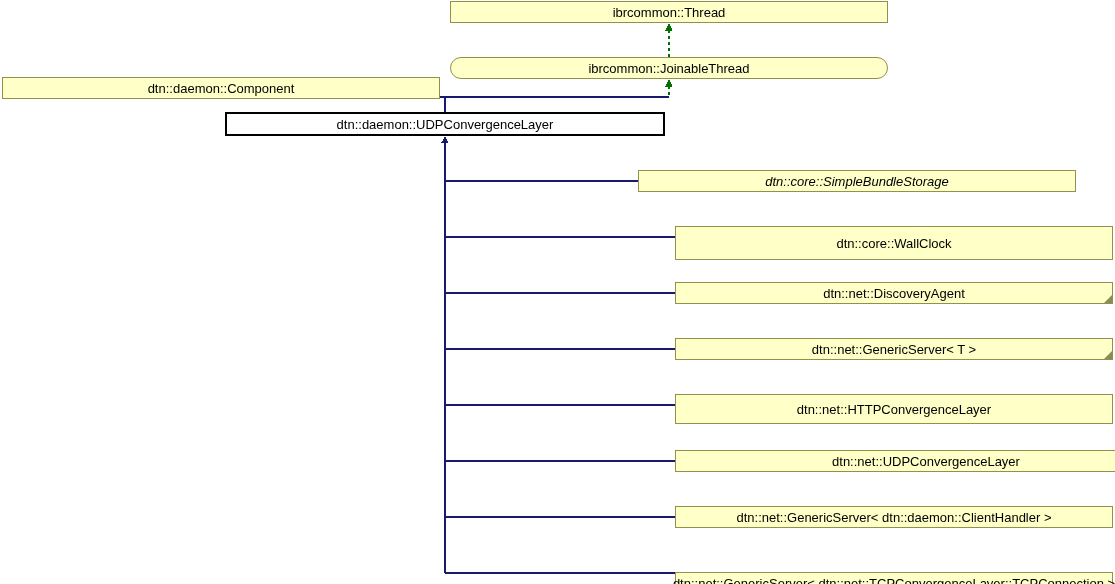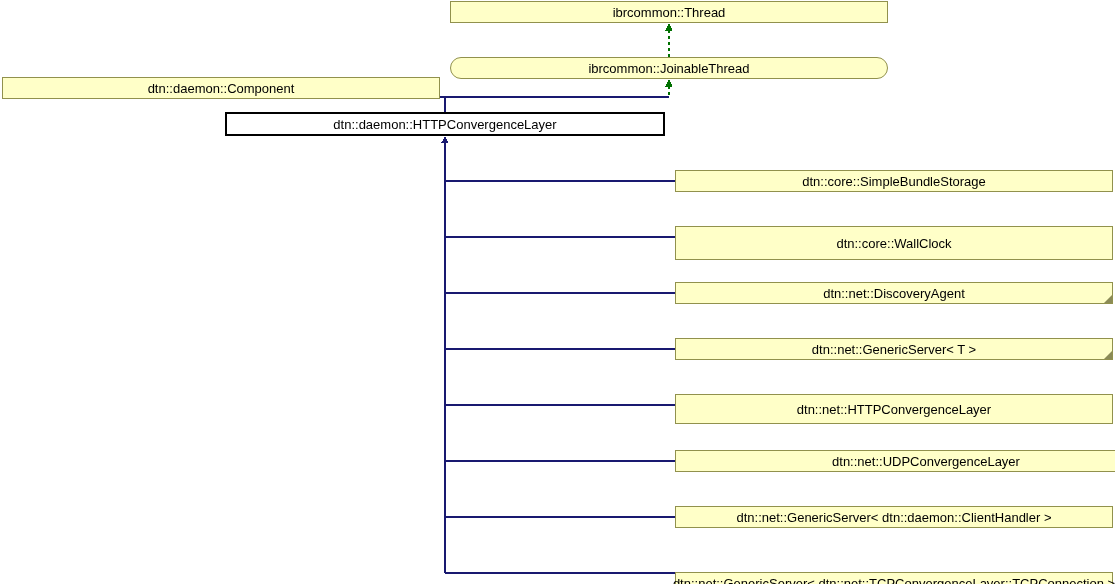--- a/index.html
+++ b/index.html
@@ -81,24 +81,24 @@
 
   <div class="node" style="left:2px; top:57px; width:438px; height:22px;margin-top:20px;">
     <span>dtn::daemon::Component</span>
   </div>
 
   <div class="node" style="left:450px; top:57px; width:438px; height:22px;border-radius:11px;">
     <span>ibrcommon::JoinableThread</span>
   </div>
 
   <div class="node focus" style="left:225px; top:112px; width:440px; height:24px;">
-    <span>dtn::daemon::HTTPConvergenceLayer</span>
+    <span>dtn::daemon::UDPConvergenceLayer</span>
   </div>
 
-  <div class="node" style="left:675px; top:170px; width:438px; height:22px;">
+  <div class="node" style="left:638px; top:170px; width:438px; height:22px;font-style:italic;">
     <span>dtn::core::SimpleBundleStorage</span>
   </div>
 
   <div class="node" style="left:675px; top:226px; width:438px; height:34px;">
     <span>dtn::core::WallClock</span>
   </div>
 
   <div class="node" style="left:675px; top:282px; width:438px; height:22px;">
     <span>dtn::net::DiscoveryAgent</span>
     <span class="fold"></span>

